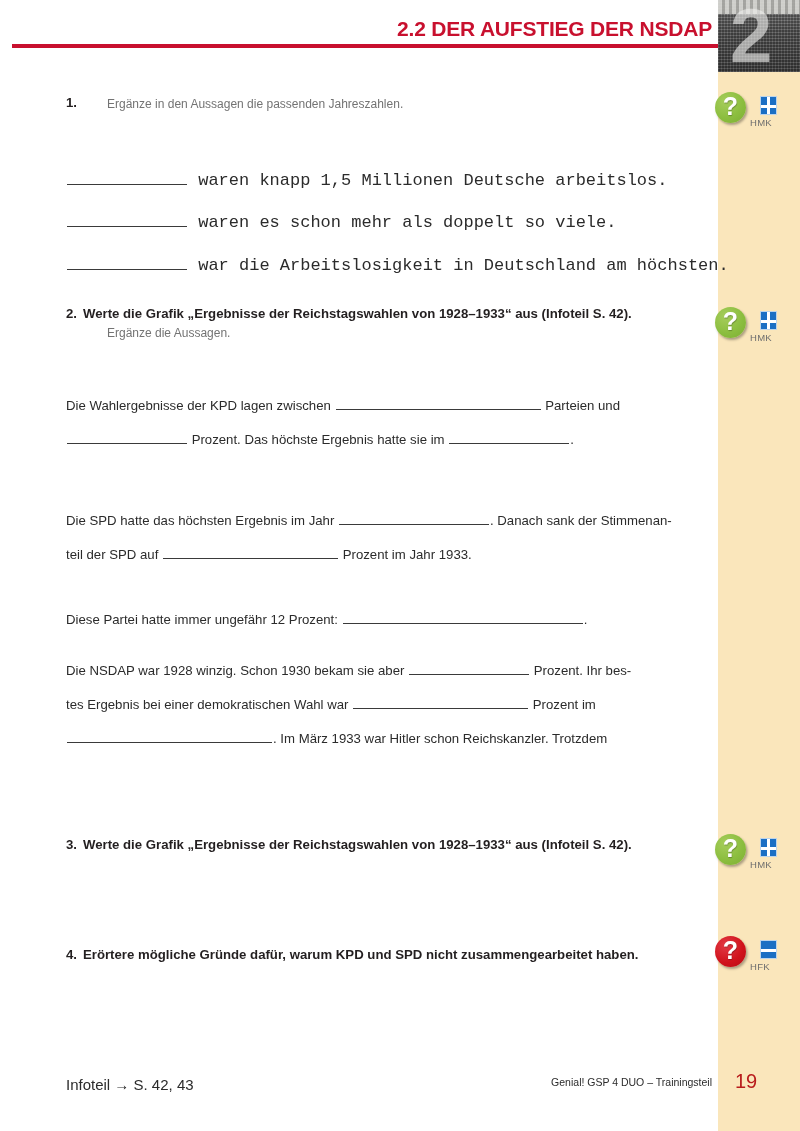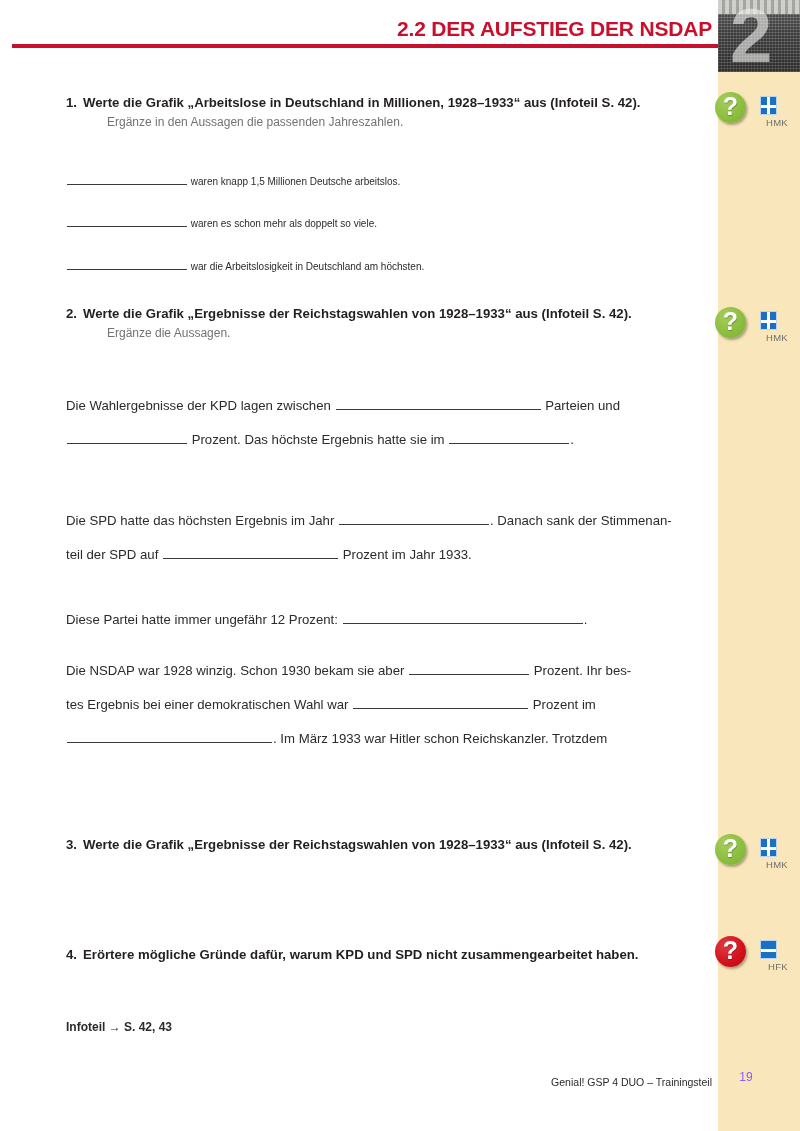--- a/index.html
+++ b/index.html
@@ -133,24 +133,25 @@
     line-height: 19px;
     color: #737373;
     margin-top: 1px;
     margin-left: 24px;
   }
 
   
   .sentence {
     position: absolute;
     left: 66px;
-    font-size: 10px;
+    font-size: 17px;
     line-height: 19px;
     color: #2b2b2b;
     white-space: nowrap;
+    font-family: Liberation Mono, monospace;
   }
   .para {
     position: absolute;
     left: 66px;
     width: 645px;
     font-size: 13.2px;
     line-height: 34px;
     color: #2b2b2b;
   }
   .blank {
@@ -234,60 +235,59 @@
     top: 8px;
     width: 100%;
     height: 2.5px;
     background: #ffffff;
   }
   .icon-label {
     position: absolute;
     left: 40px;
     top: 25px;
     width: 38px;
-    text-align: right;
+    text-align: left;
     font-size: 9.5px;
     color: #6e6e6e;
     letter-spacing: .3px;
   }
 
   
   .footer-rule {
     position: absolute;
     left: 66px;
     top: 1062px;
     width: 652px;
     height: 1px;
     background: #ffffff;
   }
   .footer-left {
     position: absolute;
     left: 66px;
-    top: 1020px;
-    font-size: 12px;
+    top: 1076px;
+    font-size: 15px;
     color: #2b2b2b;
-    font-weight: bold;
   }
   .footer-center {
     position: absolute;
     left: 440px;
     top: 1076px;
     width: 272px;
     text-align: right;
     font-size: 10.5px;
     color: #2b2b2b;
   }
   .footer-page {
     position: absolute;
     left: 718px;
     top: 1070px;
     width: 56px;
     text-align: center;
-    font-size: 12px;
-    color: #8b5cf6;
+    font-size: 20px;
+    color: #b91c1c;
   }
 </style>
 </head>
 <body>
 
 <div class="side-column"></div>
 
 <div class="header">
   <div class="header-photo">
     <div class="photo-crowd"></div>
@@ -297,21 +297,20 @@
   <div class="title-text">2.2 DER AUFSTIEG DER NSDAP</div>
   <div class="title-rule"></div>
 </div>
 
 <div class="content">
 
   <div class="task" style="top:18px;">
     <div class="task-row">
       <div class="task-num">1.</div>
       <div class="task-body">
-        <div class="task-title">Werte die Grafik „Arbeitslose in Deutschland in Millionen, 1928–1933“ aus (Infoteil S. 42).</div>
         <div class="task-sub">Ergänze in den Aussagen die passenden Jahreszahlen.</div>
       </div>
     </div>
   </div>
 
   <div class="sentence" style="top:95px;">
     <span class="blank b-md"></span>
     <span>waren knapp 1,5 Millionen Deutsche arbeitslos.</span>
   </div>
   <div class="sentence" style="top:137px;">

